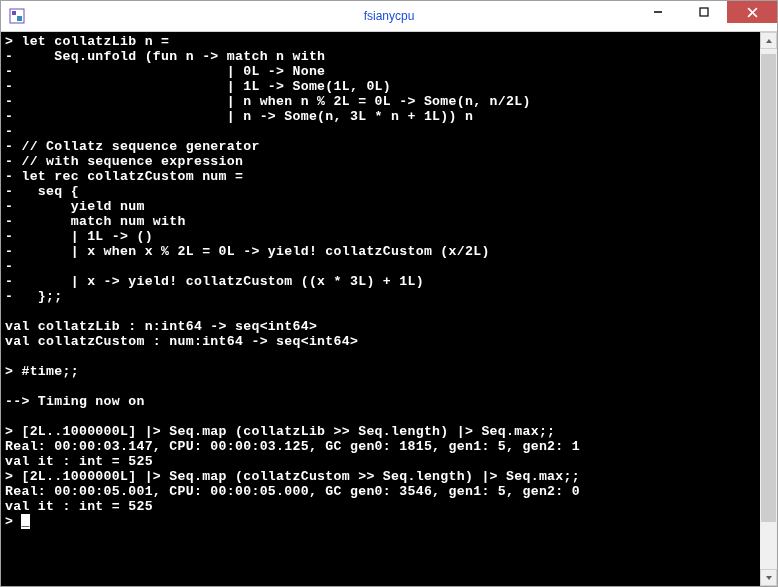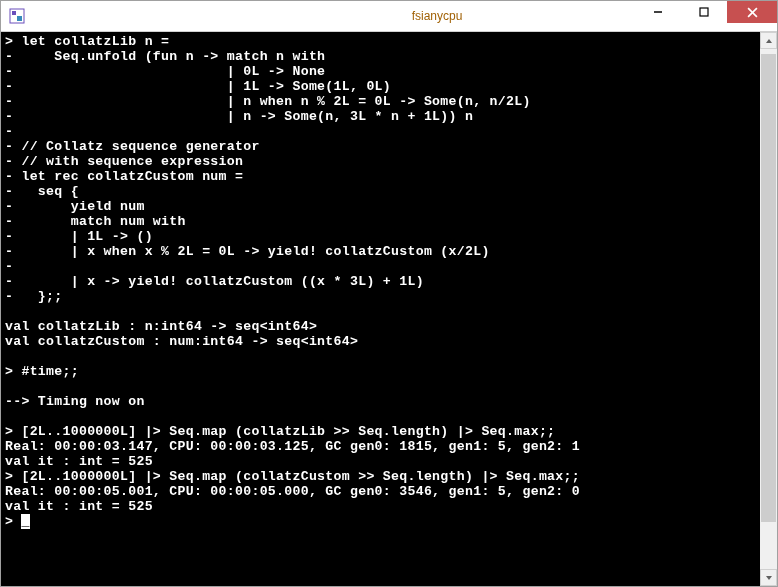--- a/index.html
+++ b/index.html
@@ -23,22 +23,21 @@
     width: 16px; height: 16px;
     margin-left: 8px;
     display: inline-flex;
     align-items: center; justify-content: center;
   }
   .title {
     position: absolute;
     left: 50%;
     transform: translateX(-50%);
     font-size: 12px;
-    color: #a16207;
-    margin-left: 48px;
+    color: #1d4ed8;
   }
   .win-controls {
     margin-left: auto;
     display: flex;
     height: 100%;
   }
   .win-btn {
     width: 46px;
     height: 22px;
     display: flex;

